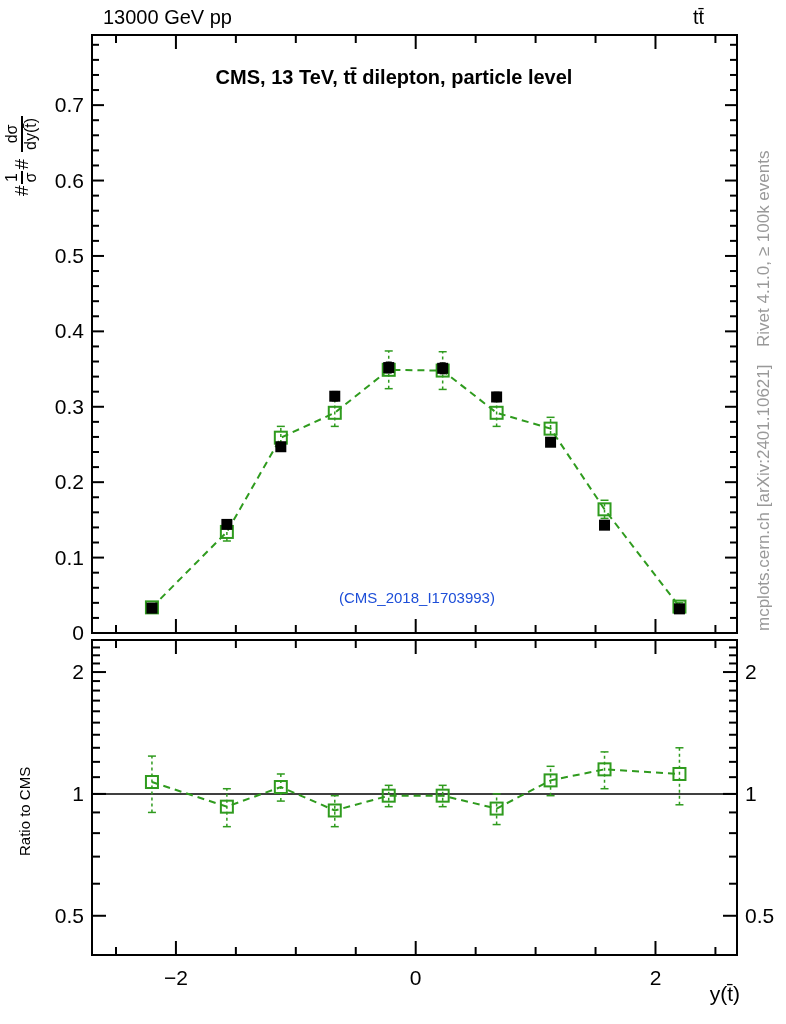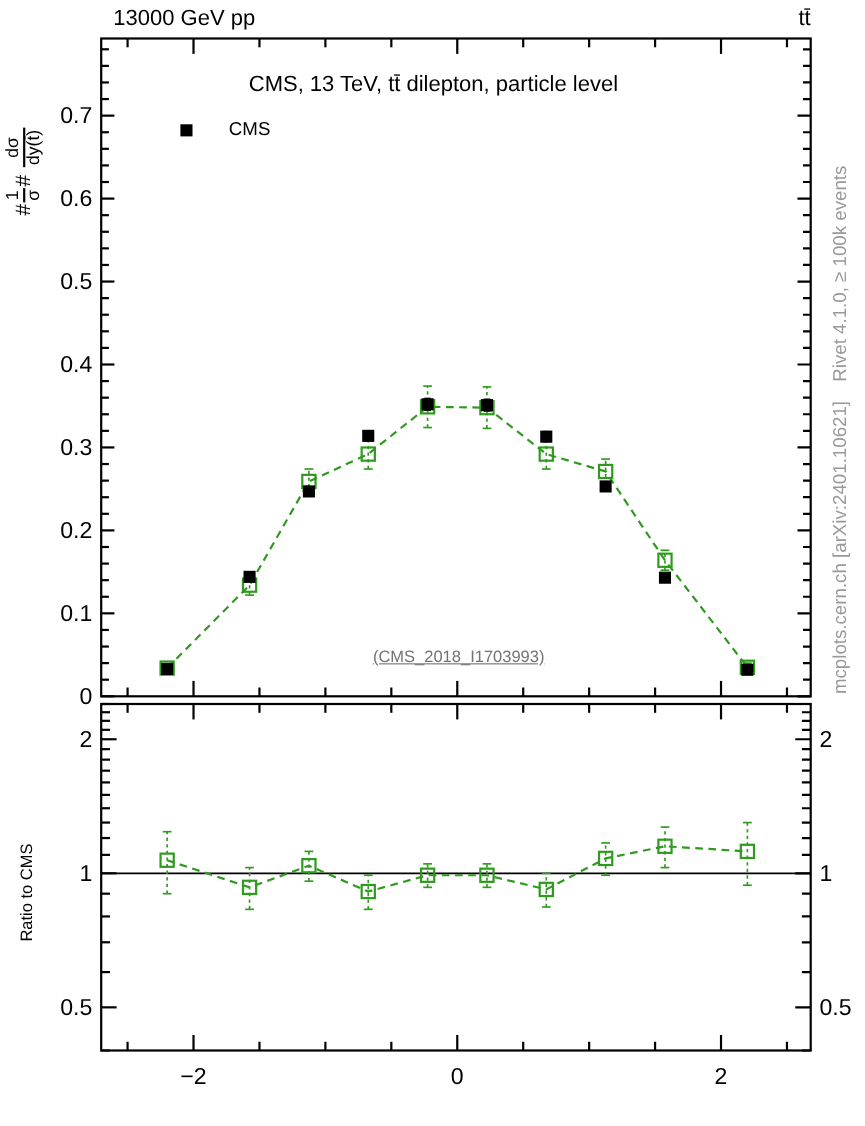--- a/index.html
+++ b/index.html
@@ -1,34 +1,34 @@
 <!DOCTYPE html>
 <html><head>
 <meta charset="utf-8">
 <style>
   html,body{margin:0;padding:0;background:#fff;}
   #page{position:relative;width:786px;height:1024px;background:#fff;overflow:hidden;
         font-family:"Liberation Sans",sans-serif;color:#000;}
   .abs{position:absolute;}
   #chart-svg{position:absolute;left:0;top:0;}
   .hdr{font-size:20px;white-space:nowrap;}
-  #plot-title{left:92px;top:66px;width:604px;text-align:center;font-size:20px;}
+  #plot-title{left:92px;top:66px;width:604px;text-align:center;font-size:20px;font-weight:bold;}
   
   #ylabel{left:4px;top:196px;transform:rotate(-90deg);transform-origin:0 0;
           white-space:nowrap;font-size:19px;display:flex;align-items:center;gap:1px;}
   .frac{display:inline-flex;flex-direction:column;text-align:center;font-size:16px;line-height:1.05;}
   .frac .num{border-bottom:2px solid #000;padding:0 2px;}
   .frac .den{padding:0 2px;}
   #ratio-title{left:16px;top:856px;transform:rotate(-90deg);transform-origin:0 0;
                font-size:15px;white-space:nowrap;}
   .sidenote{color:#999;font-size:17px;white-space:nowrap;transform:rotate(-90deg);
             transform-origin:0 0;}
   #sidenote-top{left:754px;top:347px;}
   #sidenote-bottom{left:754px;top:631px;}
-  #watermark{left:292px;top:589px;width:250px;text-align:center;color:#737373;font-size:15px;text-decoration:underline;}
+  #watermark{left:292px;top:589px;width:250px;text-align:center;color:#1d4ed8;font-size:15px;}
   #xlabel{left:600px;top:982px;width:140px;text-align:right;font-size:21px;}
   
   #legend{left:140px;top:105px;}
   .lrow{display:flex;align-items:center;height:26px;}
   .lsample{position:relative;width:58px;height:16px;margin-right:10px;flex:0 0 58px;}
   .lsample .line{position:absolute;left:0;right:0;top:7px;height:0;}
   .lrow.cms .sq{position:absolute;left:24px;top:3px;width:11px;height:11px;background:#000;}
   .lrow.herwig .line{border-top:2px dashed #2F9B1E;}
   .lrow.herwig .sq{position:absolute;left:23px;top:2px;width:9px;height:9px;border:2px solid #2F9B1E;background:transparent;}
   .lrow.sherpa .line{border-top:2px dotted #EE1312;}
@@ -359,21 +359,21 @@
         <line x1="600.5232342007434" y1="788.7150670258168" x2="608.5232342007434" y2="788.7150670258168" stroke="#2F9B1E" stroke-width="1.5"></line>
         <rect x="598.5232342007434" y="763.3408207956325" width="12" height="12" fill="none" stroke="#2F9B1E" stroke-width="2"></rect>
         <line x1="679.453531598513" y1="804.7896436483657" x2="679.453531598513" y2="747.7867382737618" stroke="#2F9B1E" stroke-width="1.5" stroke-dasharray="3,3"></line>
         <line x1="675.453531598513" y1="747.7867382737618" x2="683.453531598513" y2="747.7867382737618" stroke="#2F9B1E" stroke-width="1.5"></line>
         <line x1="675.453531598513" y1="804.7896436483657" x2="683.453531598513" y2="804.7896436483657" stroke="#2F9B1E" stroke-width="1.5"></line>
         <rect x="673.453531598513" y="767.9879155198234" width="12" height="12" fill="none" stroke="#2F9B1E" stroke-width="2"></rect>
       </g>
     </svg>
 
   <div class="abs hdr" id="hdr-left" style="left:103px;top:6px;">13000 GeV pp</div>
-  <div class="abs hdr" id="hdr-right" style="left:660px;top:6px;width:77px;text-align:right;">tt̄</div>
+  <div class="abs hdr" id="hdr-right" style="left:660px;top:6px;width:77px;text-align:center;">tt̄</div>
 
   <div class="abs" id="plot-title">CMS, 13 TeV, tt̄ dilepton, particle level</div>
 
   <div class="abs" id="ylabel">
     <span>#</span>
       <span class="frac">
         <span class="num">1</span>
         <span class="den">σ</span>
       </span>
       <span>#</span>
@@ -384,23 +384,18 @@
       </span>
   </div>
 
   <div class="abs" id="ratio-title">Ratio to CMS</div>
 
   <div class="abs sidenote" id="sidenote-top">Rivet 4.1.0, ≥ 100k events</div>
   <div class="abs sidenote" id="sidenote-bottom">mcplots.cern.ch [arXiv:2401.10621]</div>
 
   <div class="abs" id="watermark">(CMS_2018_I1703993)</div>
 
+  <div class="abs" id="xlabel">y(t̄)</div>
 
   <div class="abs" id="legend">
-    <div class="lrow cms">
-      <span class="lsample">
-          <span class="sq"></span>
-        </span>
-      <span class="llabel">CMS</span>
-    </div>
   </div>
 
 </div>
 
 </body></html>

